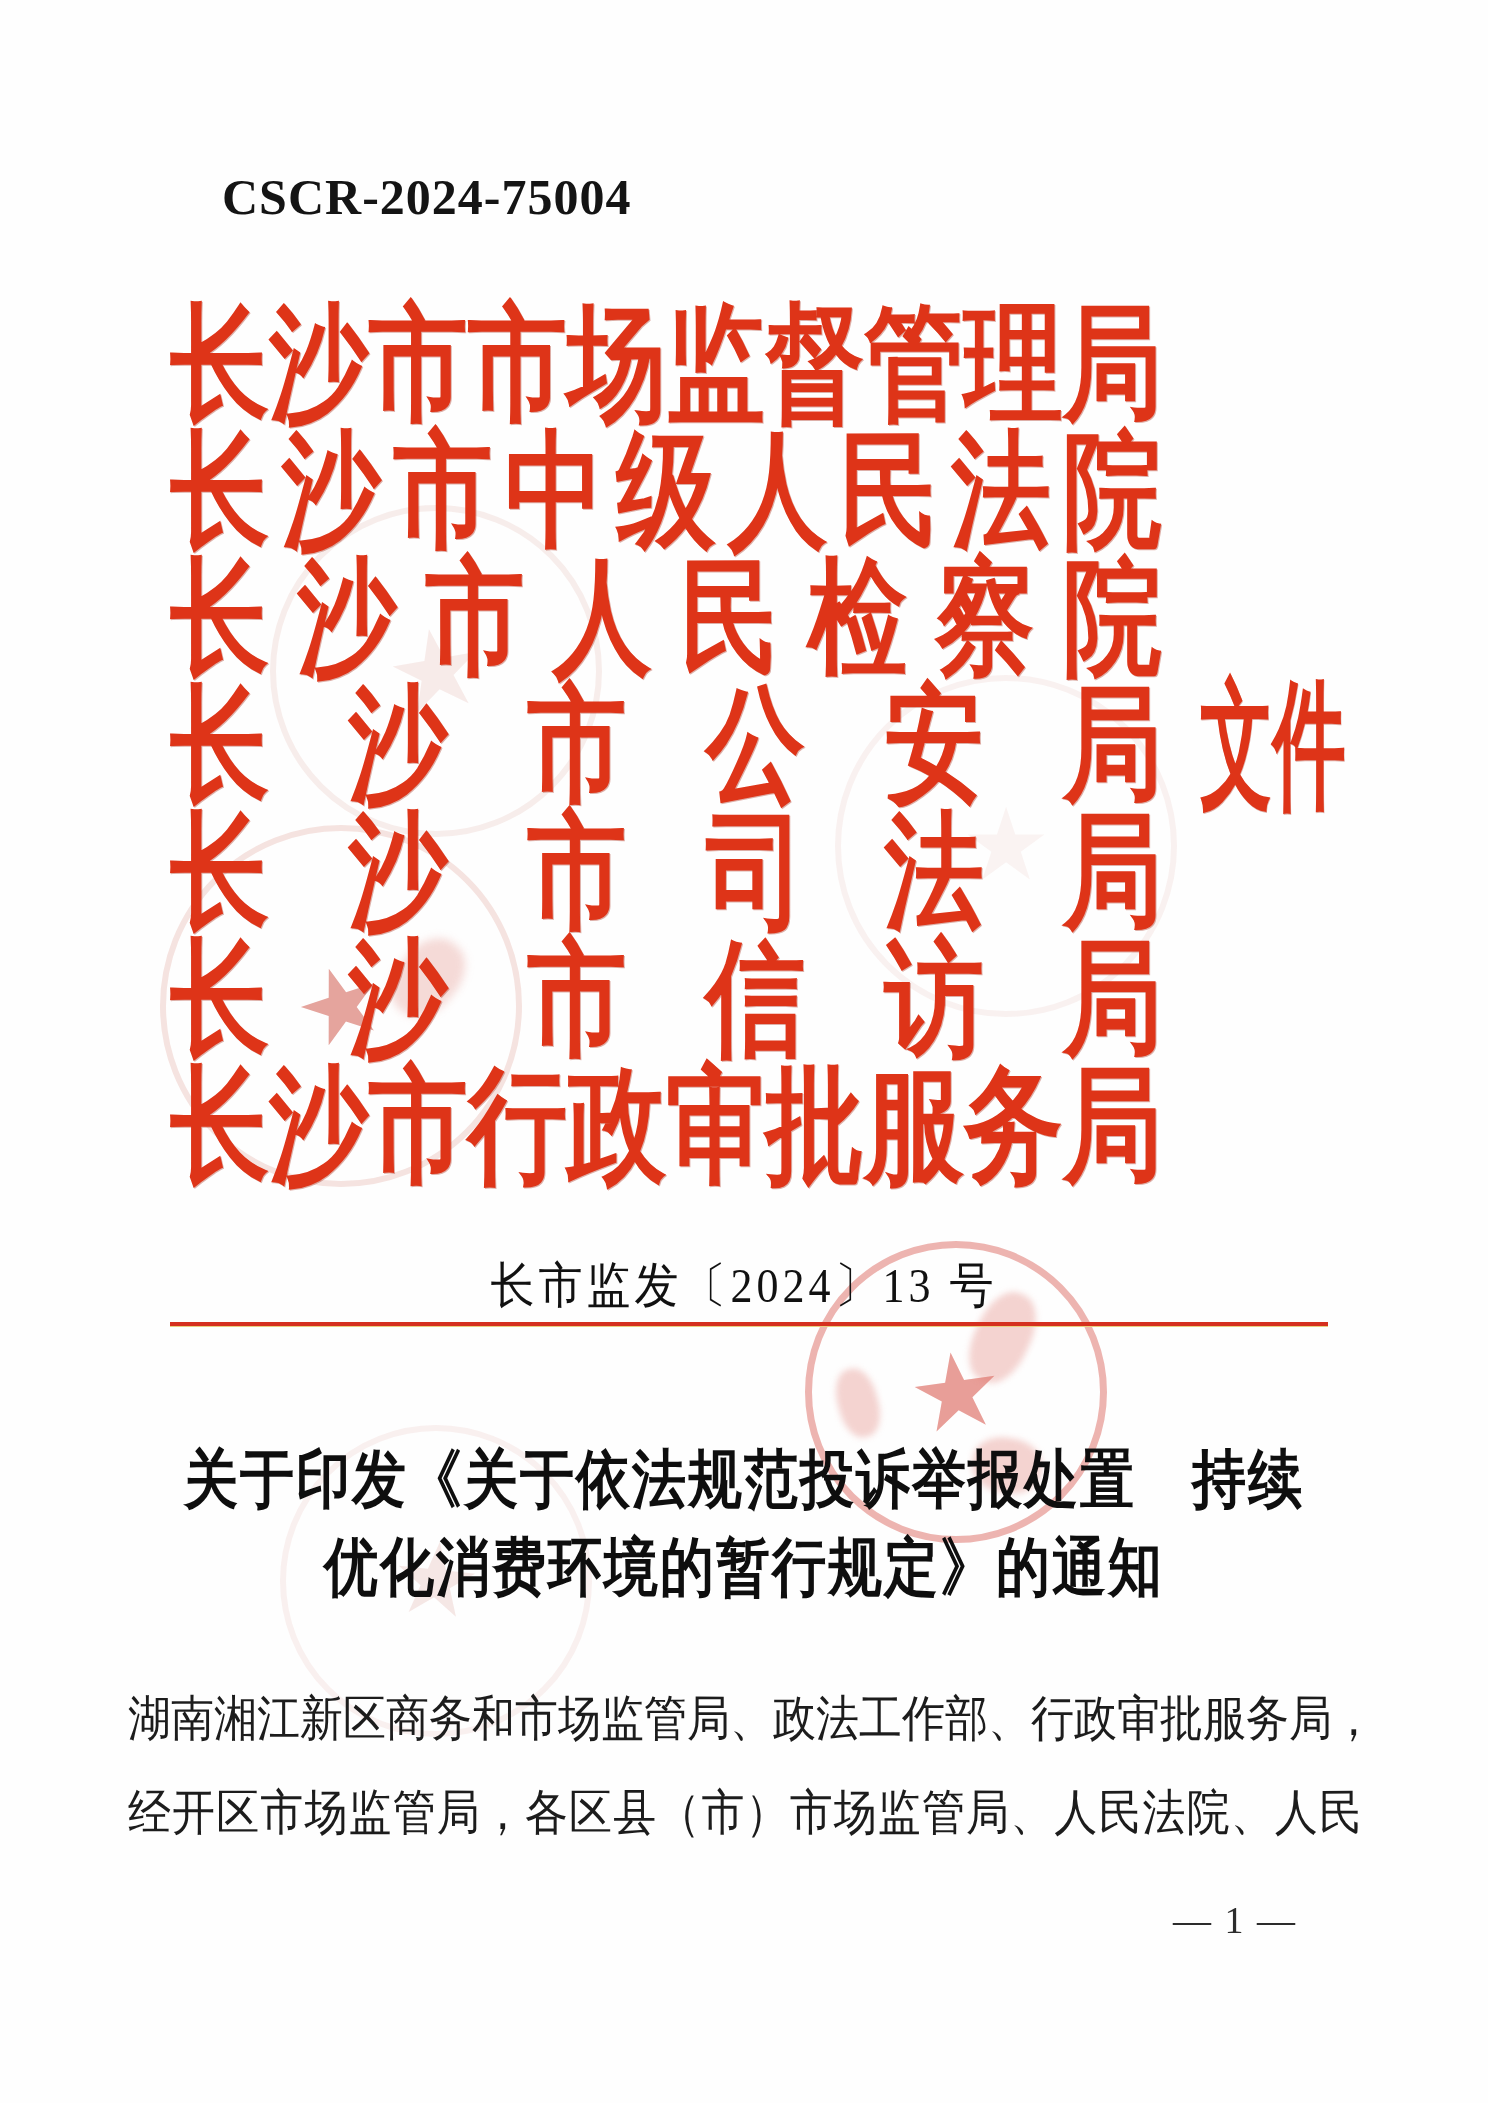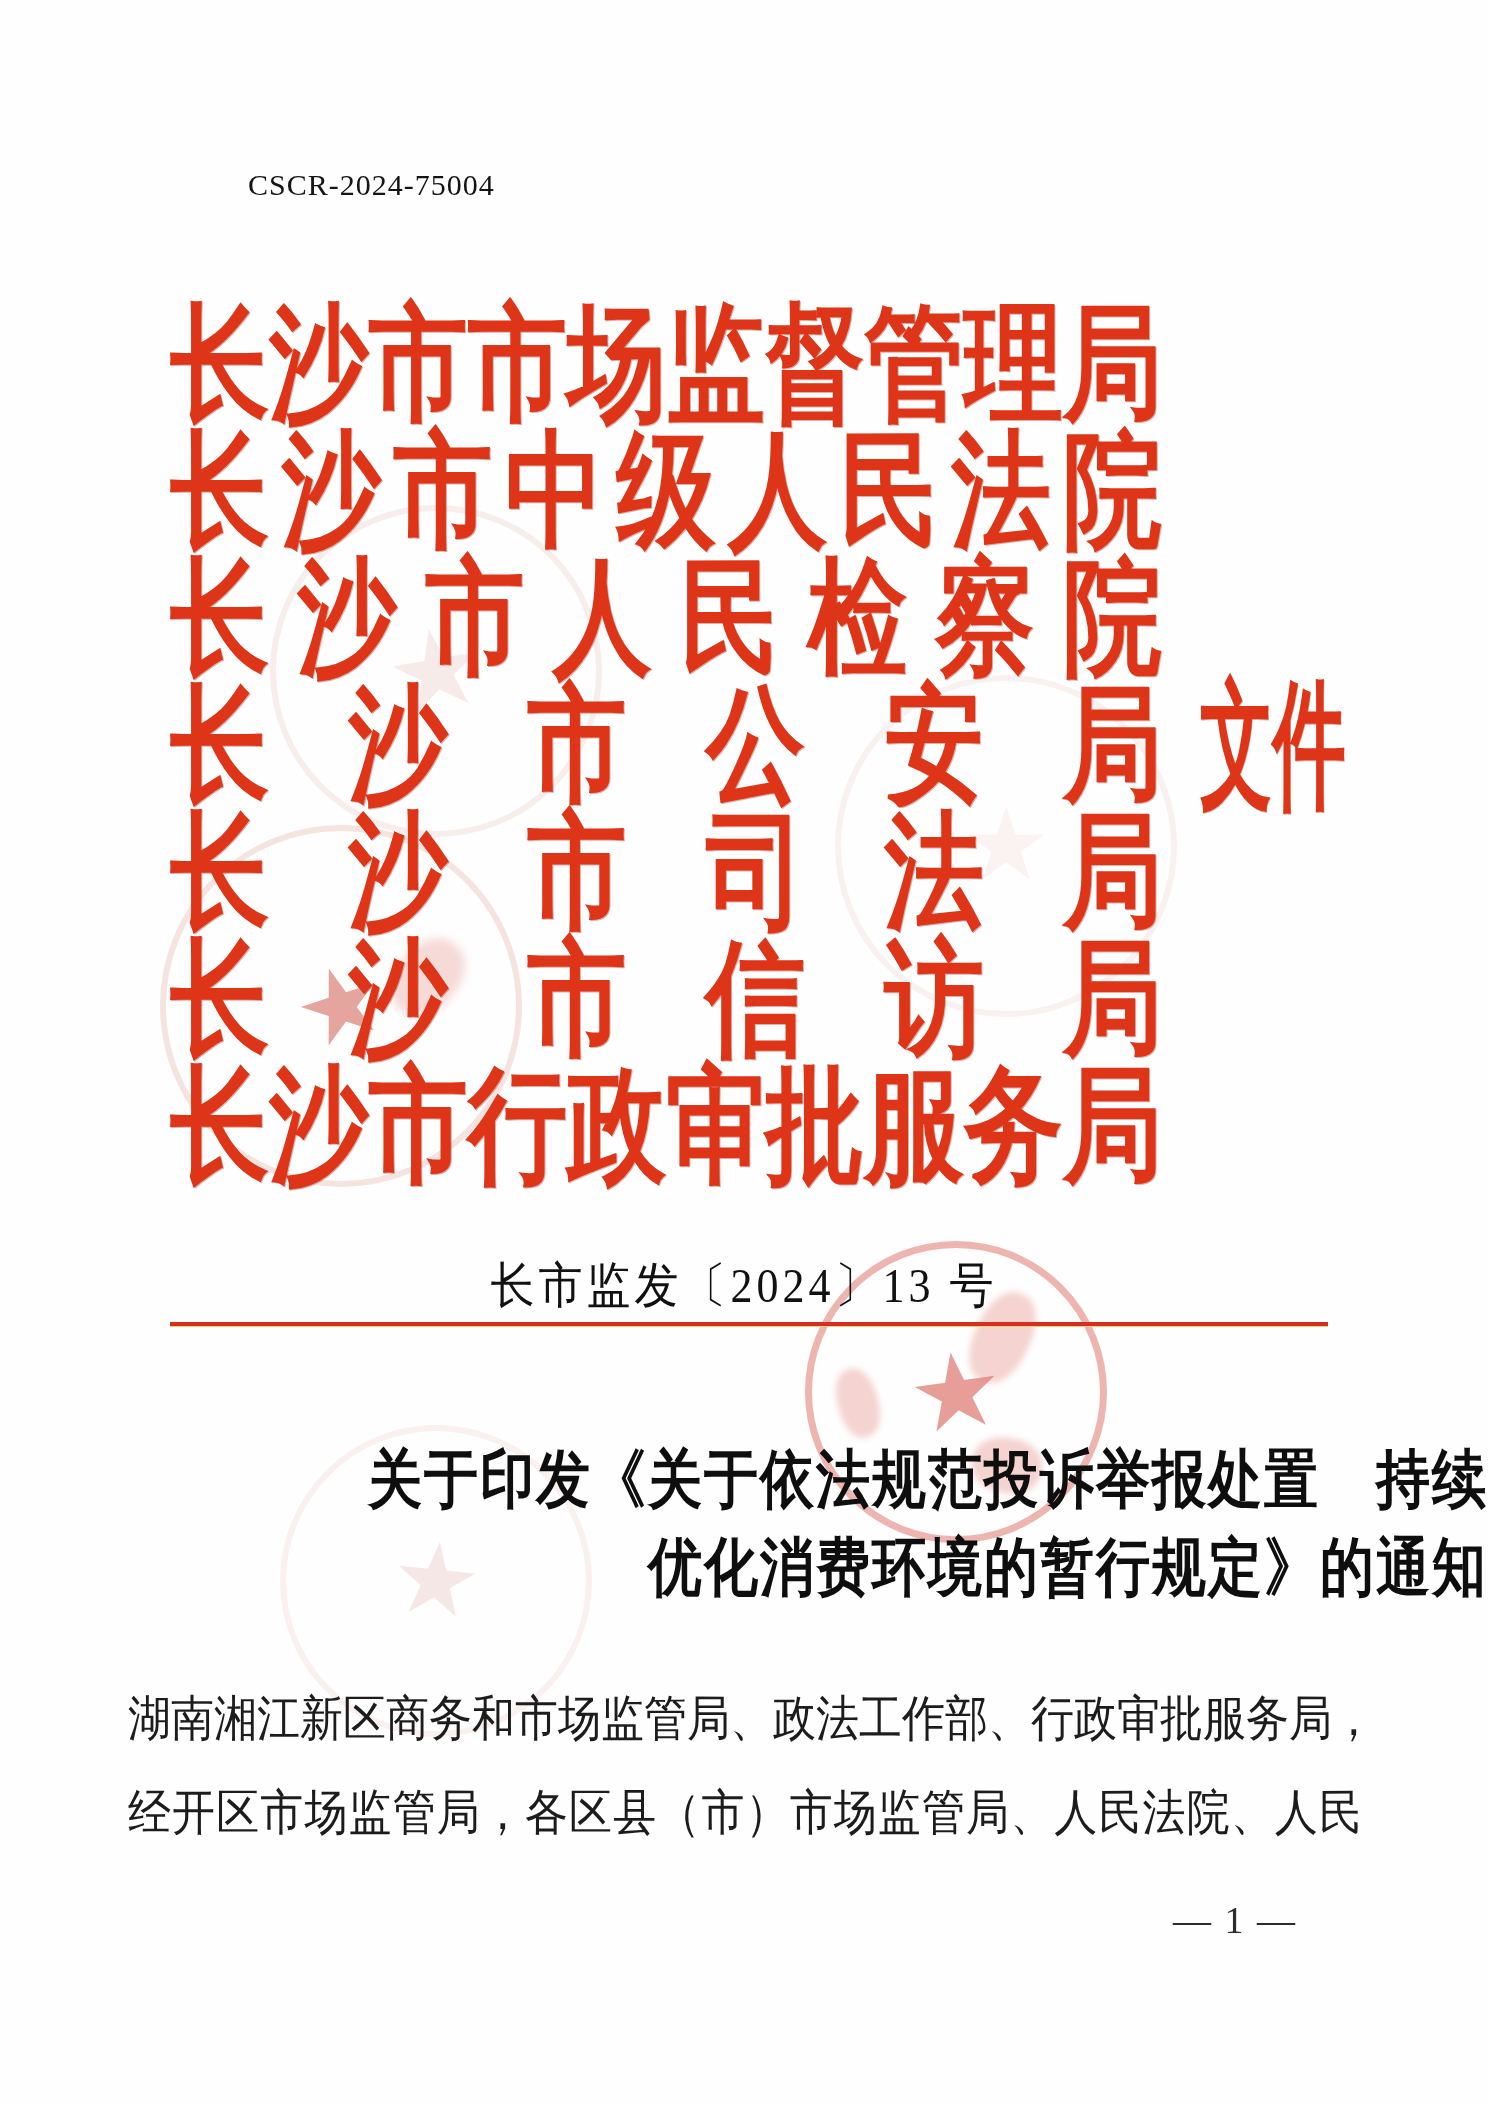--- a/index.html
+++ b/index.html
@@ -5,23 +5,23 @@
   html,body { margin:0; padding:0; background:#ffffff; }
   .page {
     position:relative; width:1488px; height:2103px;
     background:#fefefe; overflow:hidden;
     font-family:"Liberation Serif","DejaVu Serif",serif;
     color:#1a1a1a;
   }
 
   
   .ref-number {
-    position:absolute; left:248px; top:168px;
-    font-size:30px; letter-spacing:1px; color:#141414;
-    font-weight:normal;
+    position:absolute; left:222px; top:168px;
+    font-size:50px; letter-spacing:1px; color:#141414;
+    font-weight:bold;
   }
 
   
   .agencies { position:absolute; left:170px; top:302px; width:992px; }
   .agency-line {
     height:127px; display:flex; align-items:center; justify-content:space-between;
     font-size:99px; font-weight:bold; color:#de3418;
     transform:scaleY(1.28); transform-origin:50% 50%;
     text-shadow:1px 1px 0 rgba(160,30,10,0.35);
     white-space:nowrap;
@@ -40,21 +40,21 @@
     position:absolute; left:0; top:1256px; width:100%;
     text-align:center; font-size:44px; color:#111;
     transform:scaleY(1.12); letter-spacing:4px;
   }
   .divider {
     position:absolute; left:170px; top:1322px; width:1158px; height:5px;
     background:linear-gradient(to bottom,#d5301f 0 80%, #e8cf7f 80% 100%);
   }
 
   
-  .title-block { position:absolute; left:0; top:1436px; width:100%; text-align:right; }
+  .title-block { position:absolute; left:0; top:1436px; width:100%; text-align:center; }
   .title-line {
     font-size:54px; line-height:88px; font-weight:bold; color:#0e0e0e;
     transform:scaleY(1.18); transform-origin:50% 50%;
     letter-spacing:2px;
   }
 
   
   .body-block { position:absolute; left:128px; top:1672px; width:1234px; }
   .body-line {
     height:94px; display:flex; align-items:center; justify-content:space-between;

